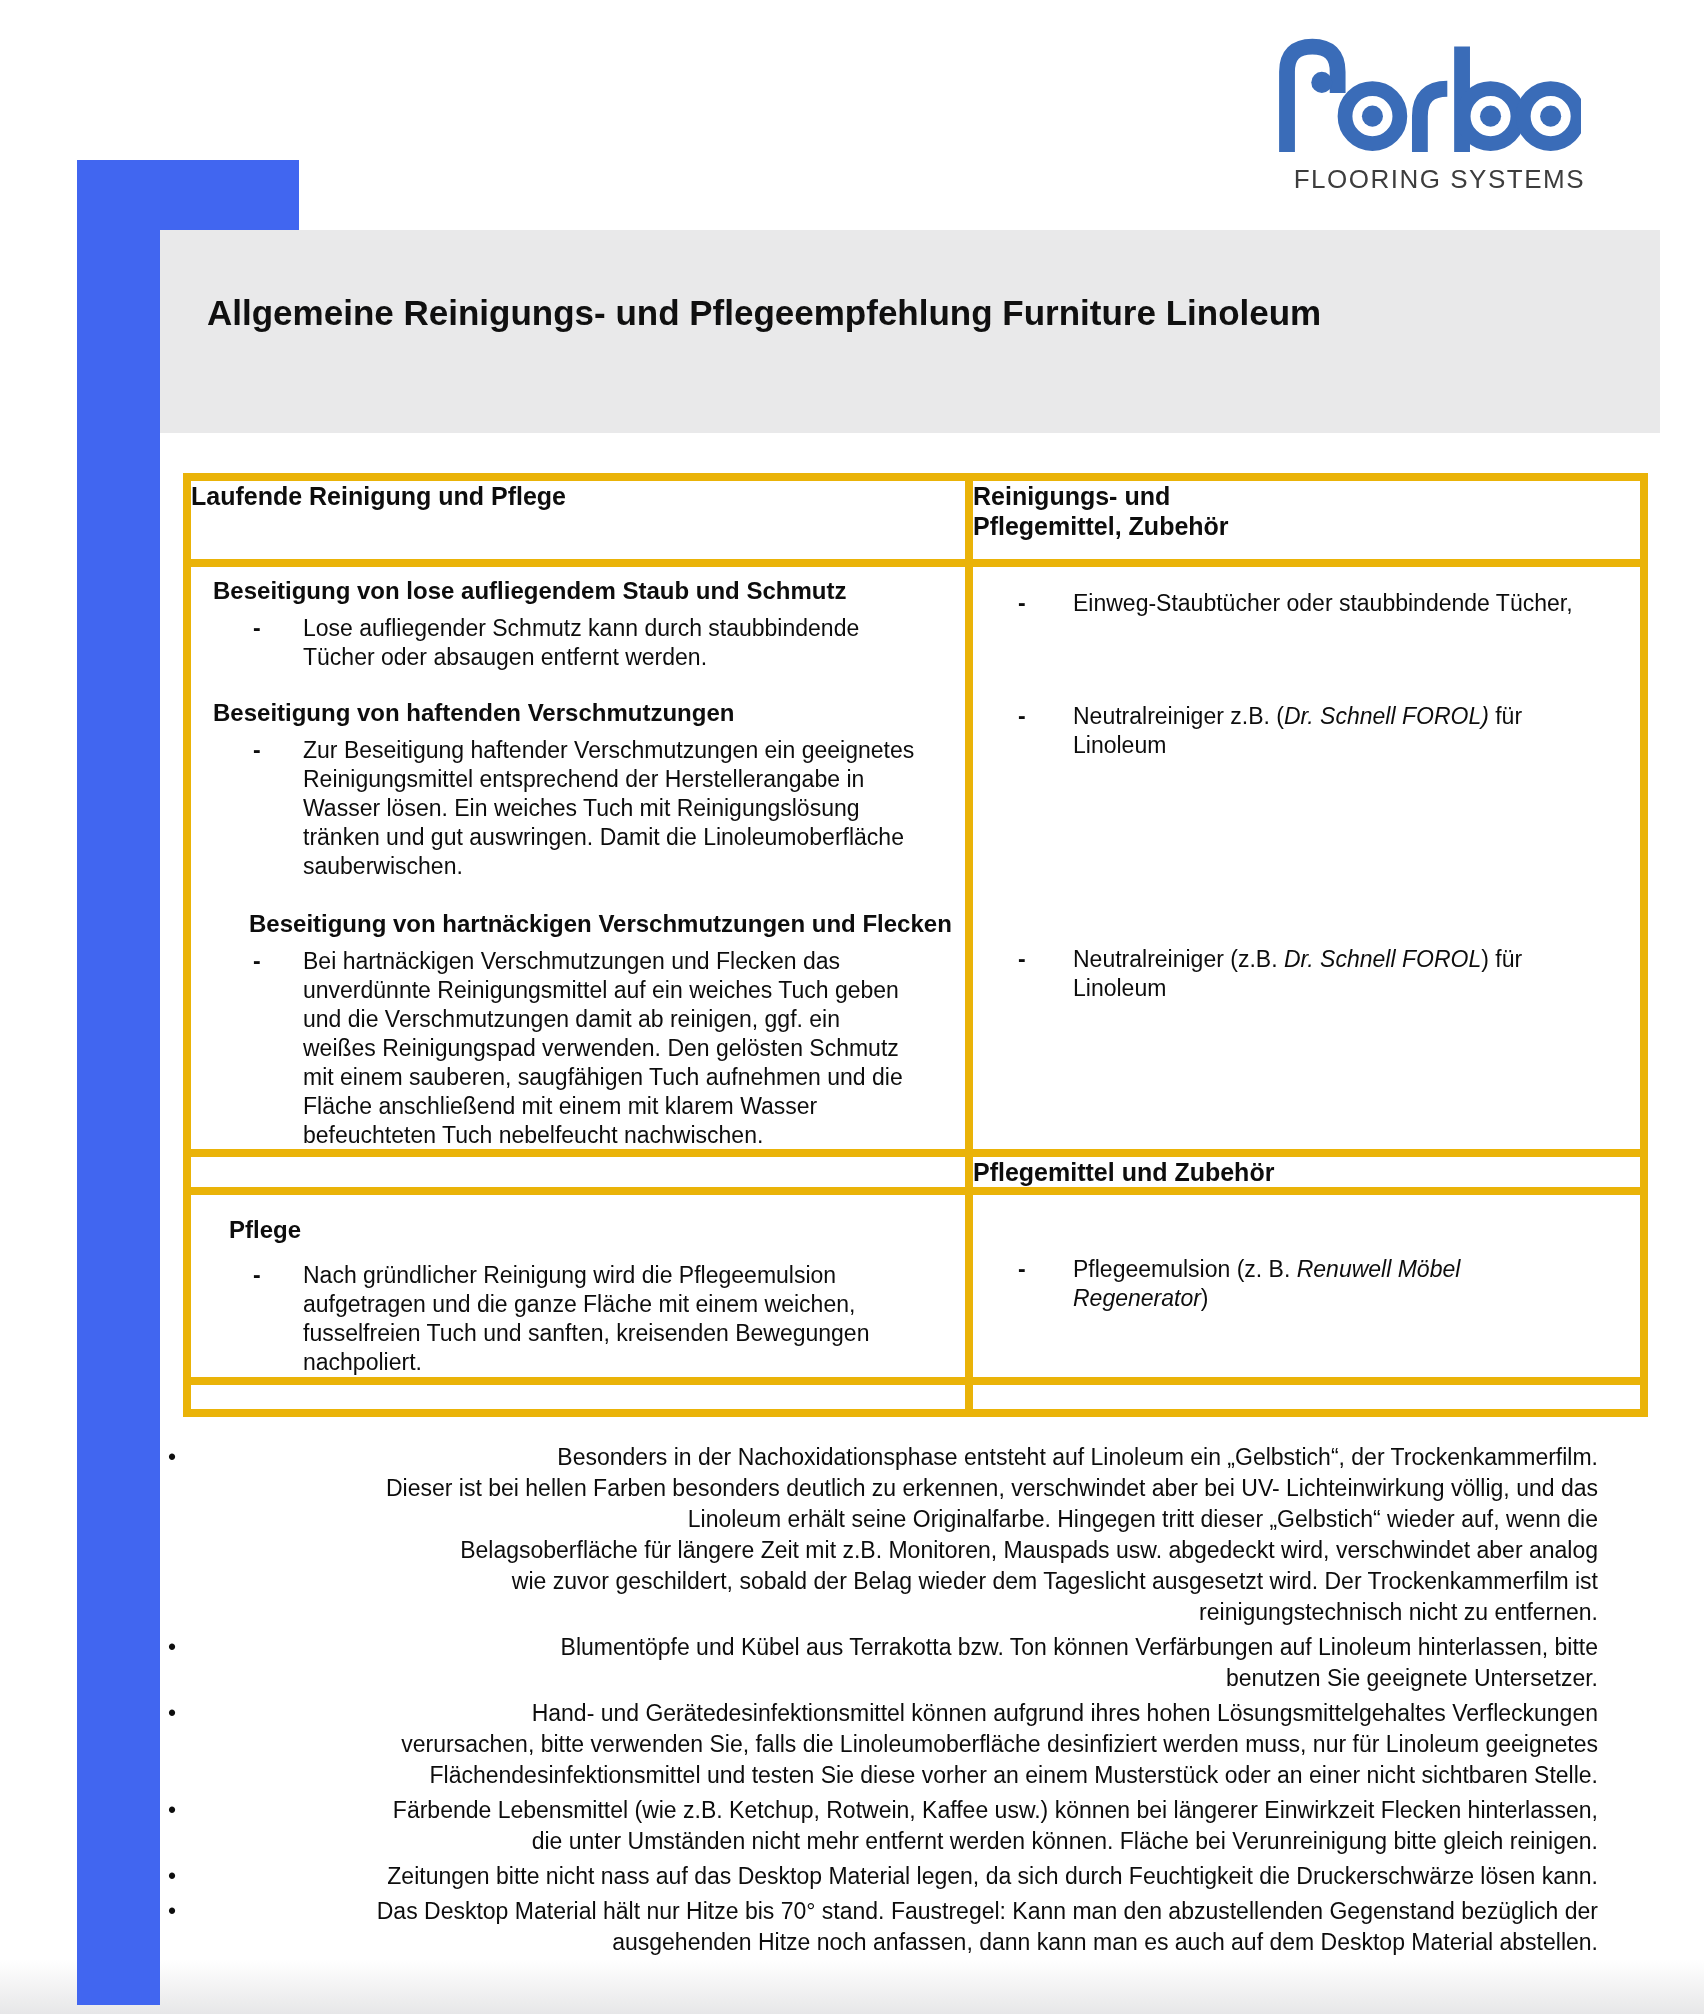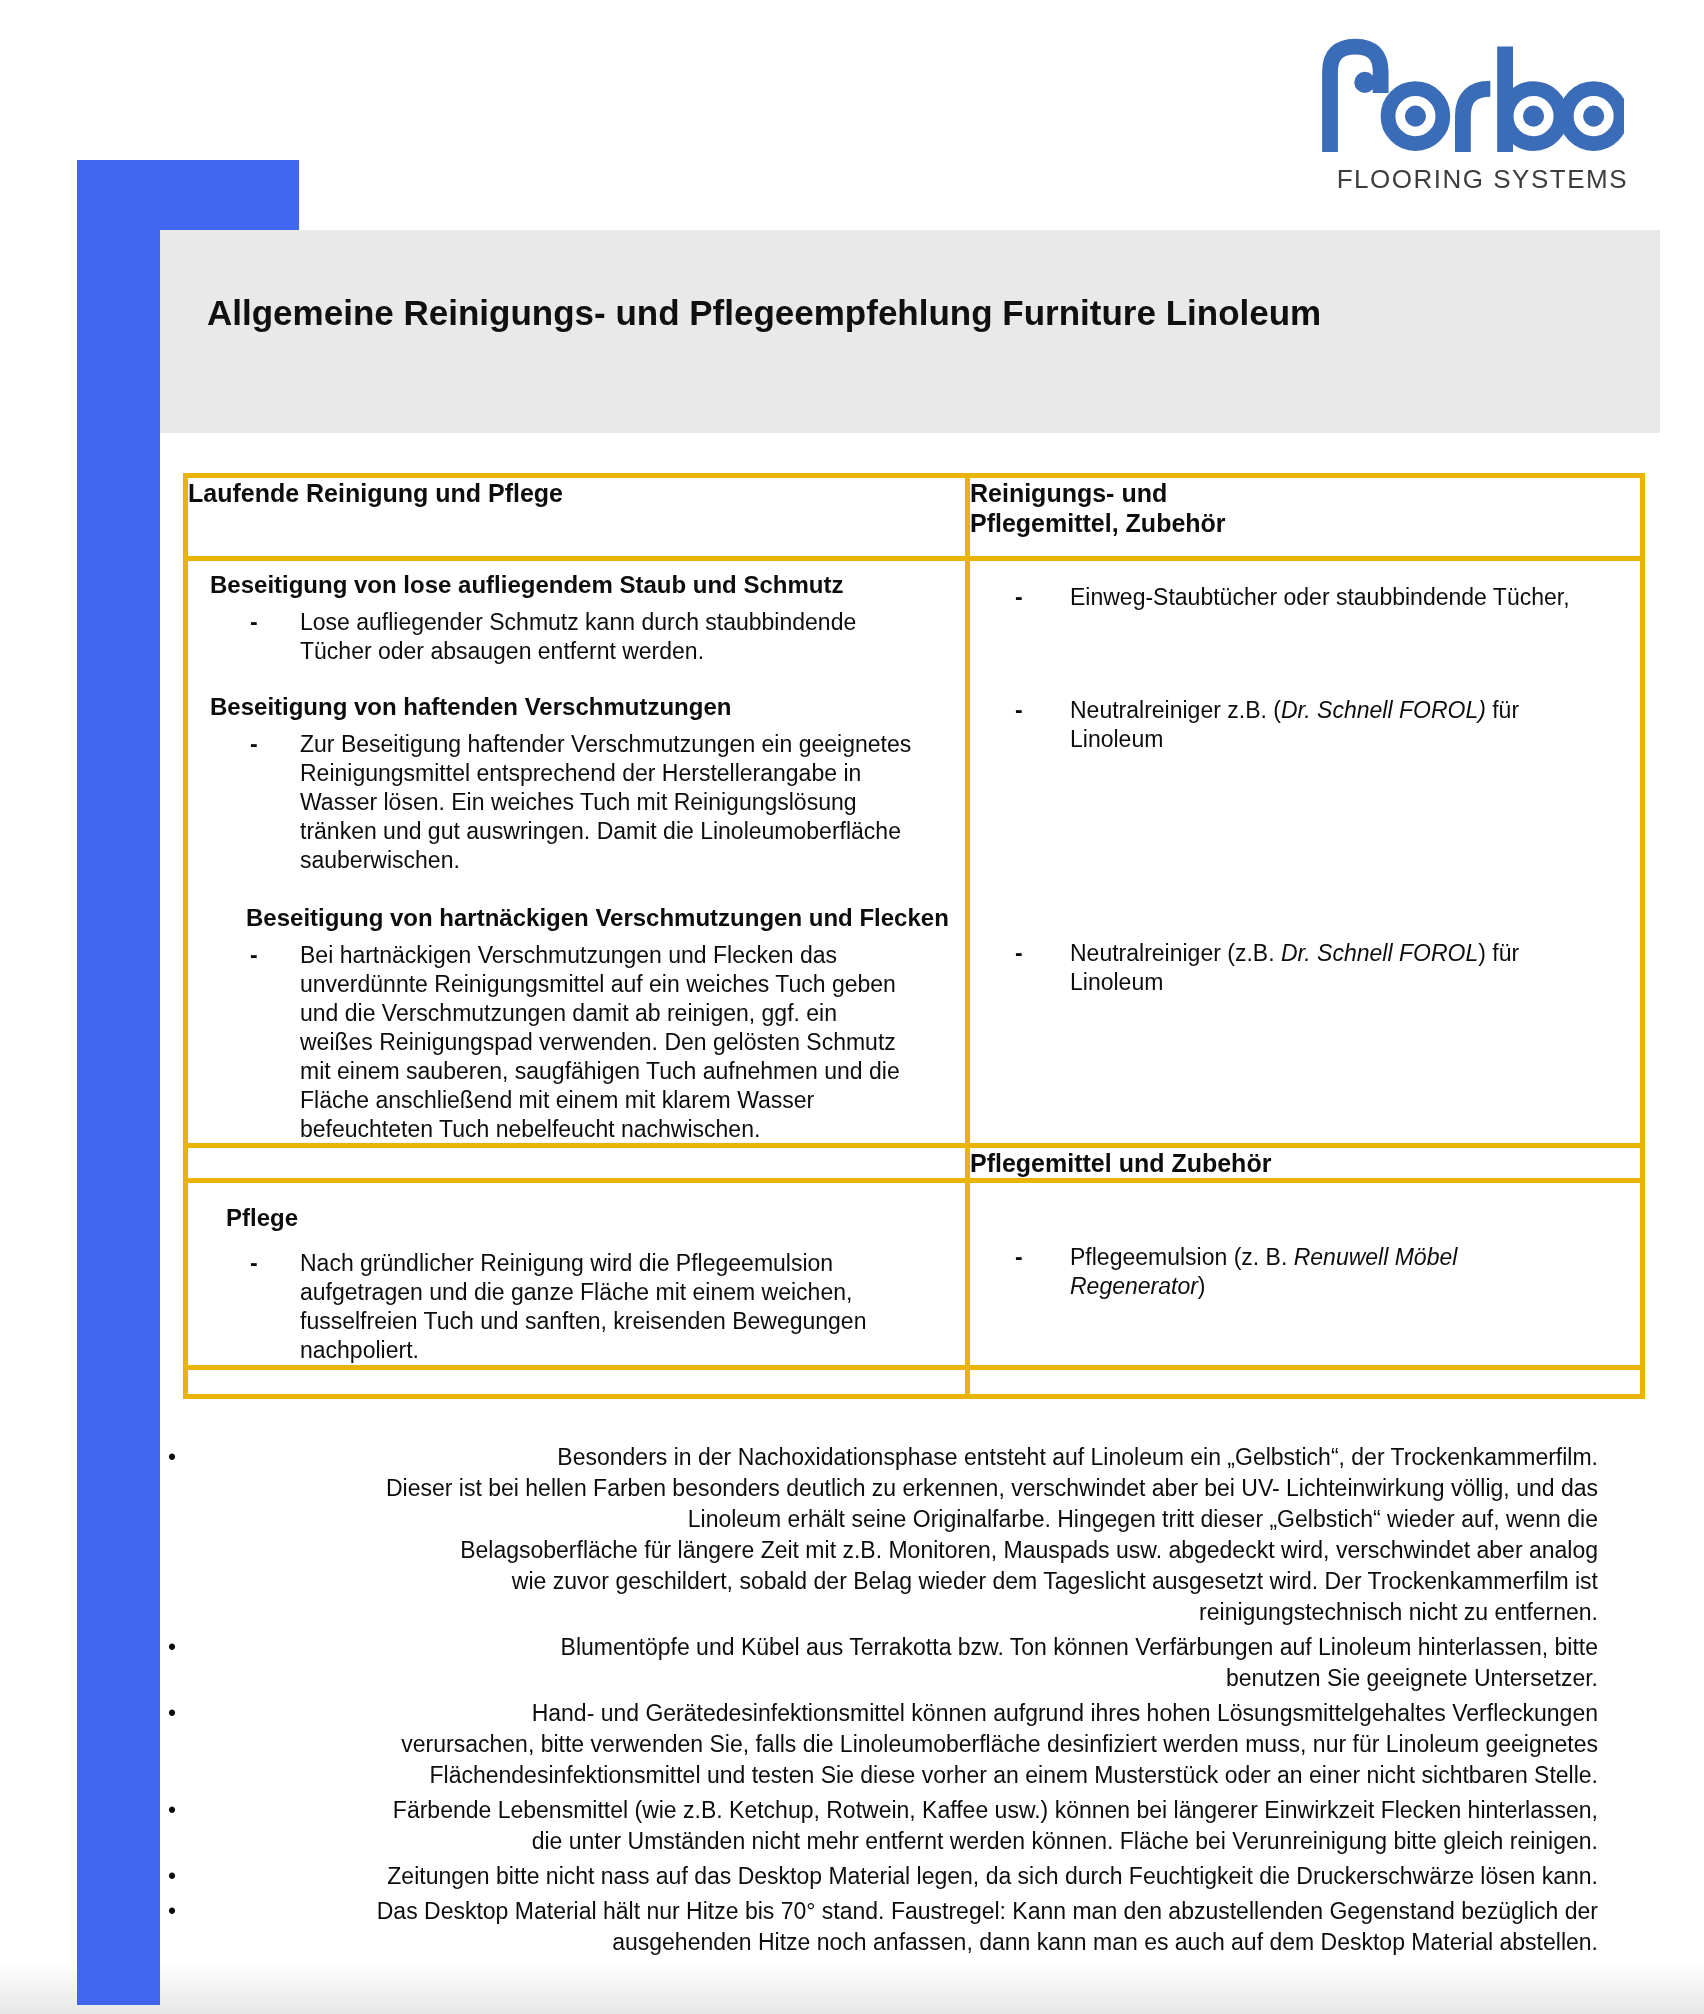--- a/index.html
+++ b/index.html
@@ -8,30 +8,30 @@
     font-family:"Liberation Sans",sans-serif;color:#0d0d0d;overflow:hidden;
   }
   .pre{white-space:pre-line;}
   
   .bottom-gradient{position:absolute;left:0;right:0;bottom:0;height:54px;
     background:linear-gradient(180deg,rgba(255,255,255,0) 0%,#e7e7e8 100%);z-index:1;}
   .blue-accent-wide{position:absolute;left:77px;top:160px;width:222px;height:80px;background:#4166f0;z-index:2;}
   .blue-accent-strip{position:absolute;left:77px;top:160px;width:83px;height:1845px;background:#4166f0;z-index:2;}
   .gray-header{position:absolute;left:160px;top:230px;width:1500px;height:203px;background:#e9e9ea;z-index:3;}
   
-  .logo-box{position:absolute;left:1306px;top:36px;width:322px;z-index:5;text-align:right;}
+  .logo-box{position:absolute;left:1263px;top:36px;width:322px;z-index:5;text-align:right;}
   .logo-box svg{display:block;}
   .logo-tagline{margin-top:12px;font-size:26px;letter-spacing:1.5px;color:#3d3d3d;text-align:right;}
   
   .page-title{position:absolute;left:207px;top:293px;z-index:4;margin:0;
     font-size:35px;font-weight:bold;color:#101010;letter-spacing:0px;}
   
   .care-table{position:absolute;left:183px;top:473px;z-index:4;width:1457px;
     border-collapse:collapse;table-layout:fixed;}
-  .care-table td{border:5px solid #eab308;vertical-align:top;padding:0;}
+  .care-table td{border:8px solid #eab308;vertical-align:top;padding:0;}
   .th{font-weight:bold;font-size:25px;line-height:30px;}
   .hdr-left{padding:8px 10px 0 22px;height:78px;}
   .hdr-right{padding:8px 10px 0 45px;}
   .cell-wrap-main{position:relative;height:582px;}
   .cell-left-pad{padding-left:22px;padding-right:2px;}
   .sec-head{margin:0;font-size:24px;font-weight:bold;line-height:30px;}
   .sec-head.mt1{padding-top:9px;}
   .sec-head.mt2{padding-top:26px;}
   .sec-head.mt3{padding-top:28px;margin-left:36px;}
   .ditem{display:flex;margin-left:40px;margin-top:8px;}

